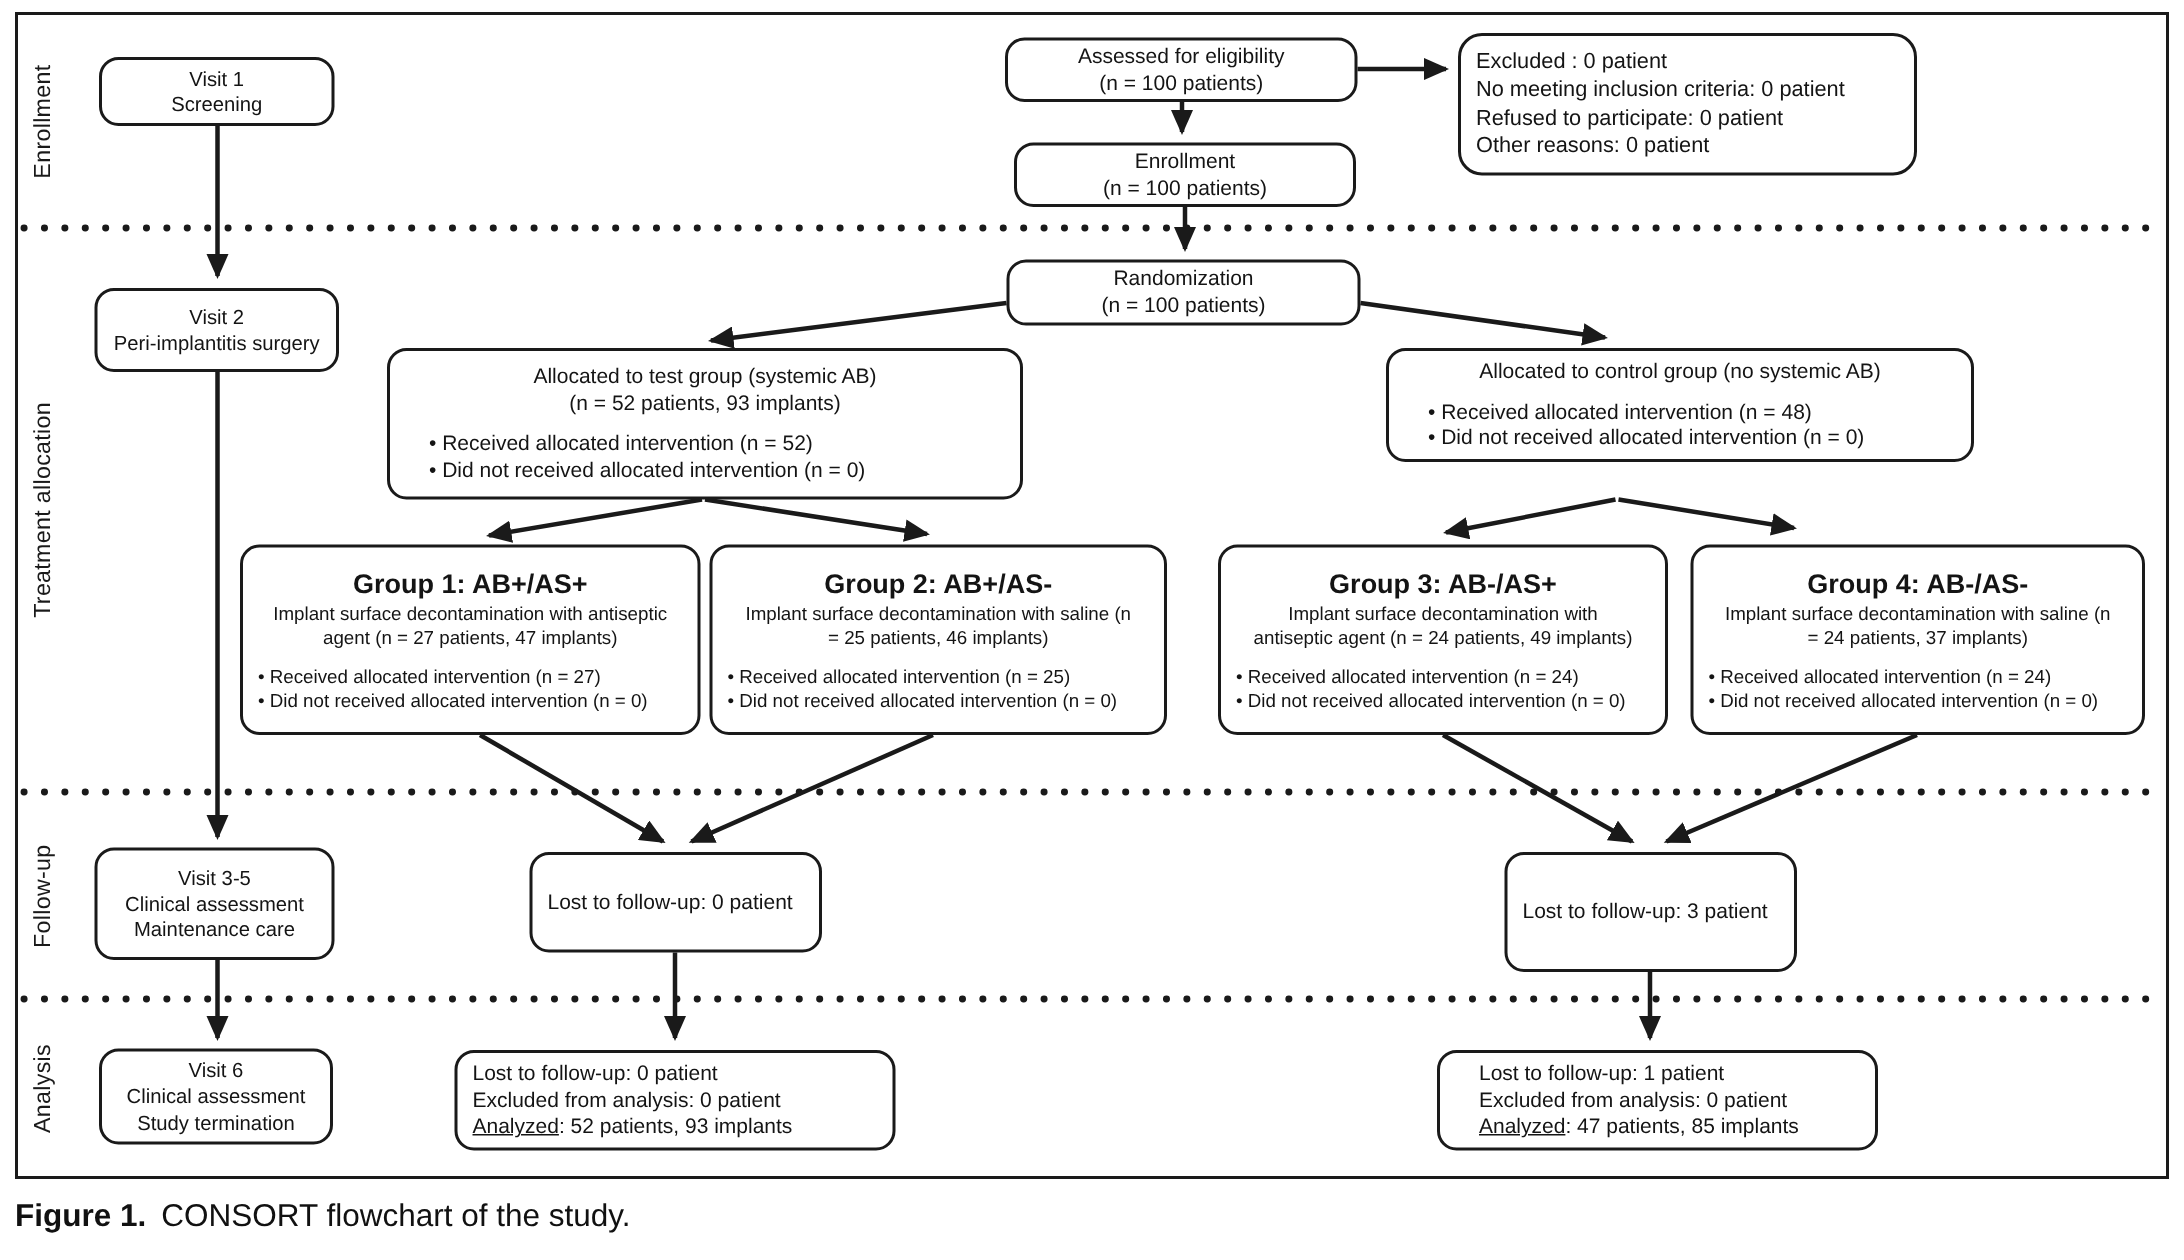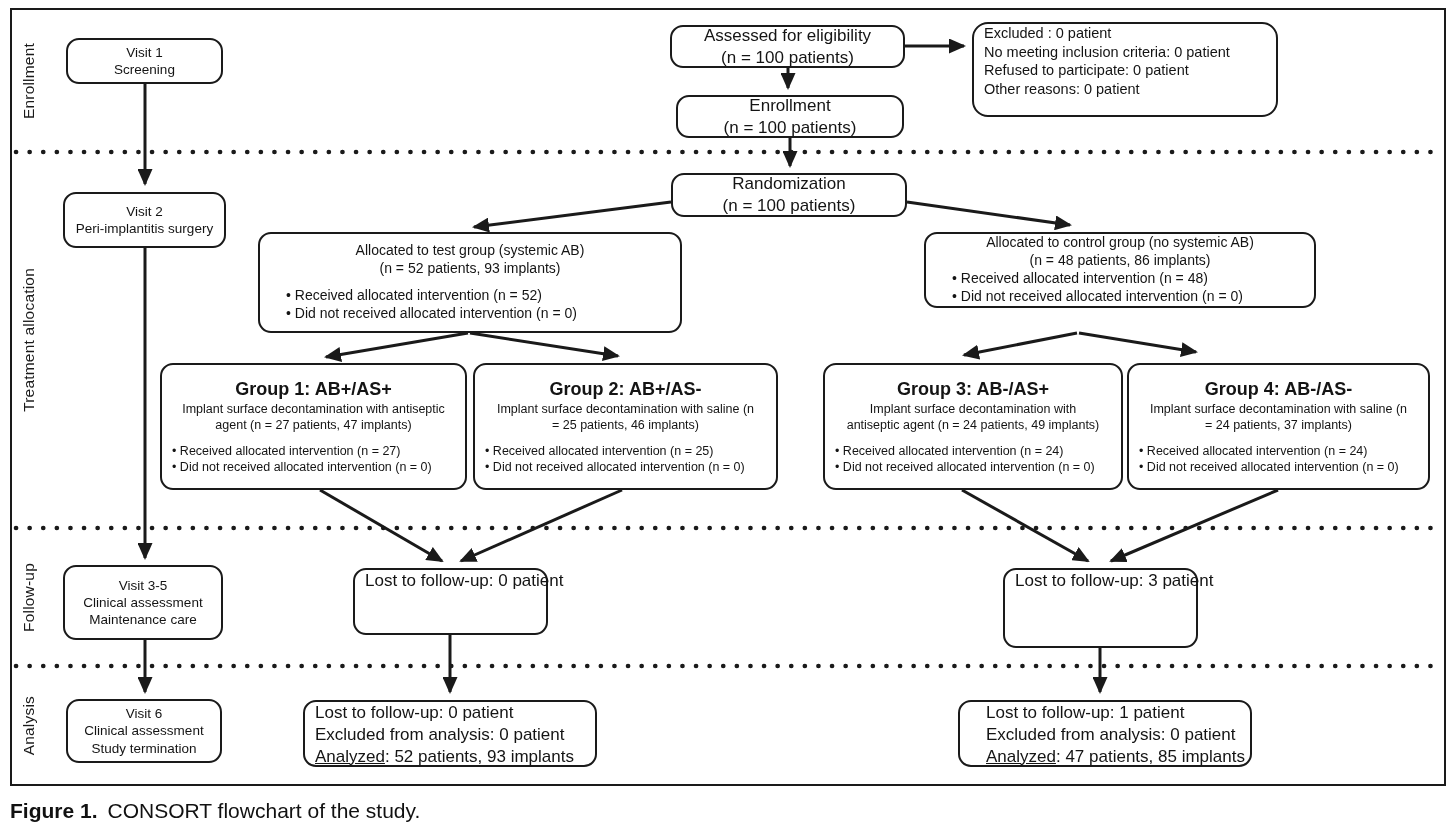--- a/index.html
+++ b/index.html
@@ -11,25 +11,25 @@
   .frame {
     position:absolute; left:10px; top:8px; width:1432px; height:774px;
     border:2px solid #1a1a1a; background:transparent;
   }
   svg.wires { position:absolute; left:0; top:0; width:1456px; height:840px; pointer-events:none; }
 
   .fbox {
     position:absolute; background:#ffffff; border:2.5px solid #1a1a1a;
     border-radius:13px; box-sizing:border-box;
     display:flex; flex-direction:column; justify-content:center;
-    font-size:17px; line-height:1.28; text-align:center;
+    font-size:14px; line-height:1.28; text-align:center;
   }
   .fbox .bullets { text-align:left; padding:0 0 0 6px; }
   .fbox .bullets div { white-space:nowrap; }
-  .leftalign { text-align:left; justify-content:flex-start; padding-left:10px; }
+  .leftalign { text-align:left; justify-content:center; padding-left:10px; }
   .leftalign div { white-space:nowrap; }
   .gap { height:9px; }
   .u { text-decoration:underline; }
 
   .groupbox { font-size:12.5px; line-height:1.3; padding:4px 6px; }
   .groupbox .title { font-weight:bold; font-size:18px; }
   .groupbox .desc { padding:0 12px; }
   .groupbox .bullets { padding-left:4px; }
 
   .allocbox { font-size:14px; padding:4px 20px; }
@@ -147,21 +147,20 @@
     <div>Allocated to test group (systemic AB)</div>
     <div>(n = 52 patients, 93 implants)</div>
     <div class="gap"></div>
     <div class="bullets">
       <div>• Received allocated intervention (n = 52)</div>
       <div>• Did not received allocated intervention (n = 0)</div>
     </div>
   </div>
   <div class="fbox allocbox" style="left:924px; top:232px; width:392px; height:76px;">
     <div>Allocated to control group (no systemic AB)</div>
-    <div>(n = 48 patients, 86 implants)</div>
     <div class="gap"></div>
     <div class="bullets">
       <div>• Received allocated intervention (n = 48)</div>
       <div>• Did not received allocated intervention (n = 0)</div>
     </div>
   </div>
 
   <div class="fbox groupbox" style="left:160px; top:363px; width:307px; height:127px;">
     <div class="title">Group 1: AB+/AS+</div>
     <div class="desc">Implant surface decontamination with antiseptic agent (n = 27 patients, 47 implants)</div>
@@ -173,21 +172,21 @@
   </div>
   <div class="fbox groupbox" style="left:473px; top:363px; width:305px; height:127px;">
     <div class="title">Group 2: AB+/AS-</div>
     <div class="desc">Implant surface decontamination with saline (n = 25 patients, 46 implants)</div>
     <div class="gap"></div>
     <div class="bullets">
       <div>• Received allocated intervention (n = 25)</div>
       <div>• Did not received allocated intervention (n = 0)</div>
     </div>
   </div>
-  <div class="fbox groupbox" style="left:812px; top:363px; width:300px; height:127px;margin-left:11px;">
+  <div class="fbox groupbox" style="left:812px; top:363px; width:300px; height:127px;">
     <div class="title">Group 3: AB-/AS+</div>
     <div class="desc">Implant surface decontamination with antiseptic agent (n = 24 patients, 49 implants)</div>
     <div class="gap"></div>
     <div class="bullets">
       <div>• Received allocated intervention (n = 24)</div>
       <div>• Did not received allocated intervention (n = 0)</div>
     </div>
   </div>
   <div class="fbox groupbox" style="left:1127px; top:363px; width:303px; height:127px;">
     <div class="title">Group 4: AB-/AS-</div>

